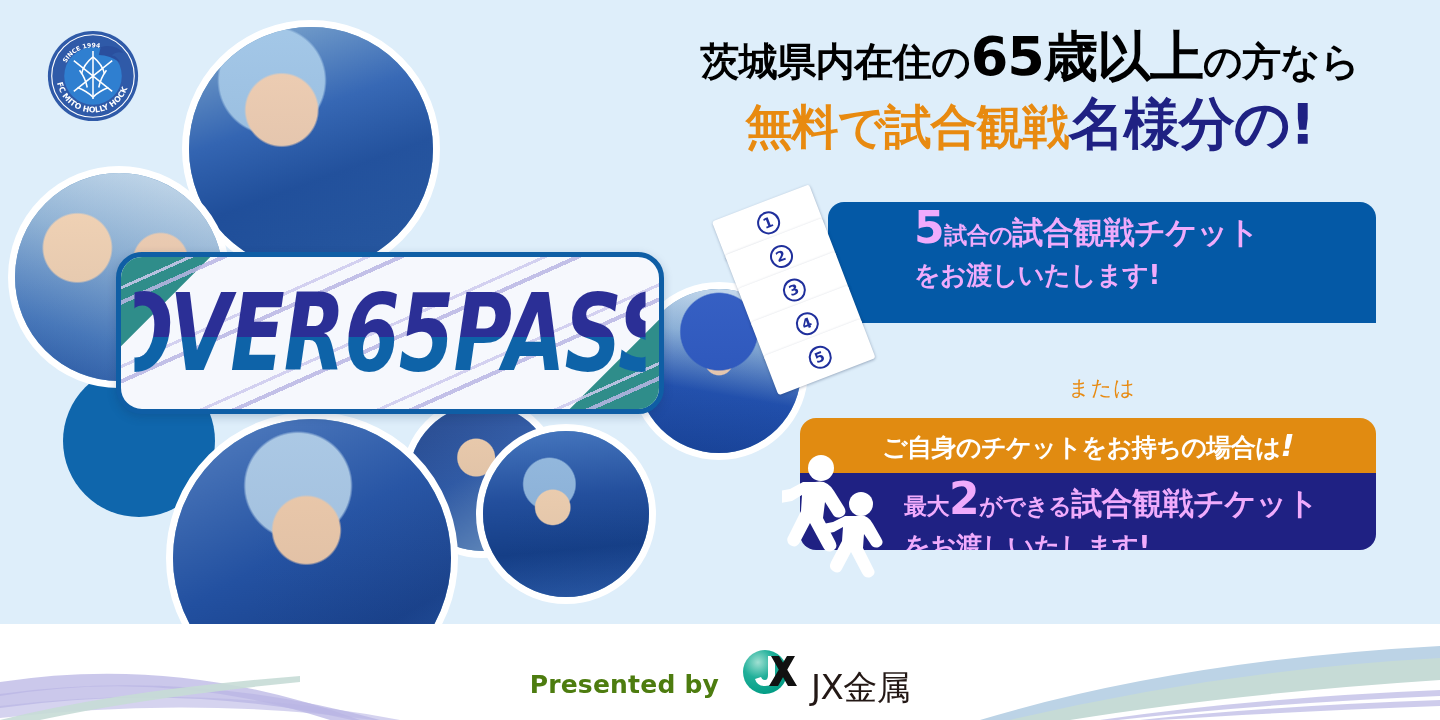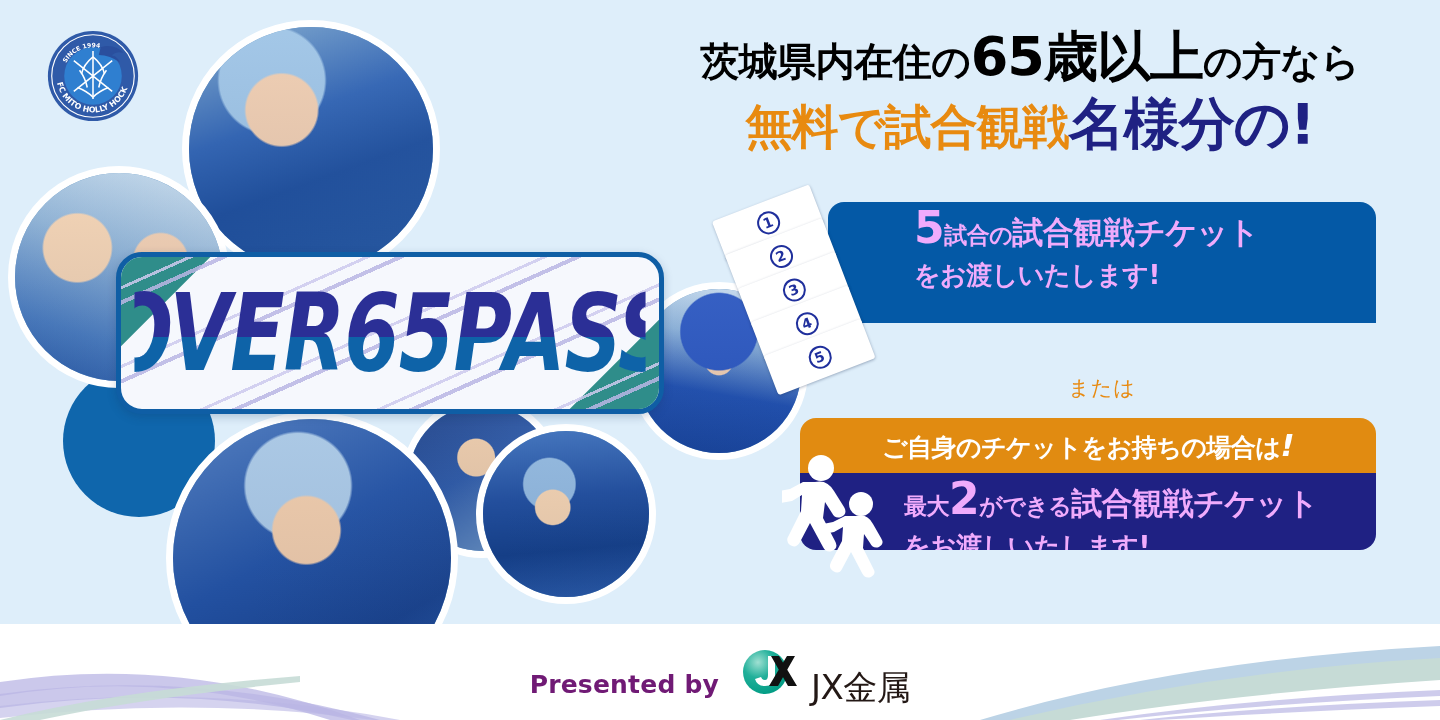--- a/index.html
+++ b/index.html
@@ -237,21 +237,21 @@
     background: #ffffff;
     overflow: hidden;
   }
   .footer-inner {
     position: absolute; inset: 0;
     display: flex; align-items: center; justify-content: center;
     gap: 18px;
   }
   .presented {
     font-family: "DejaVu Sans", sans-serif;
-    font-weight: 700; font-size: 25px; color: #701a75;
+    font-weight: 700; font-size: 25px; color: #4d7c0f;
     letter-spacing: .2px;
     margin-top: 24px;
   }
   .jx-wrap { display: flex; align-items: center; gap: 14px; }
   .jx-text {
     font-family: "DejaVu Sans", sans-serif;
     font-weight: 400; font-size: 34px; color: #231815;
     letter-spacing: -.5px;
     margin-top: 32px;
   }

